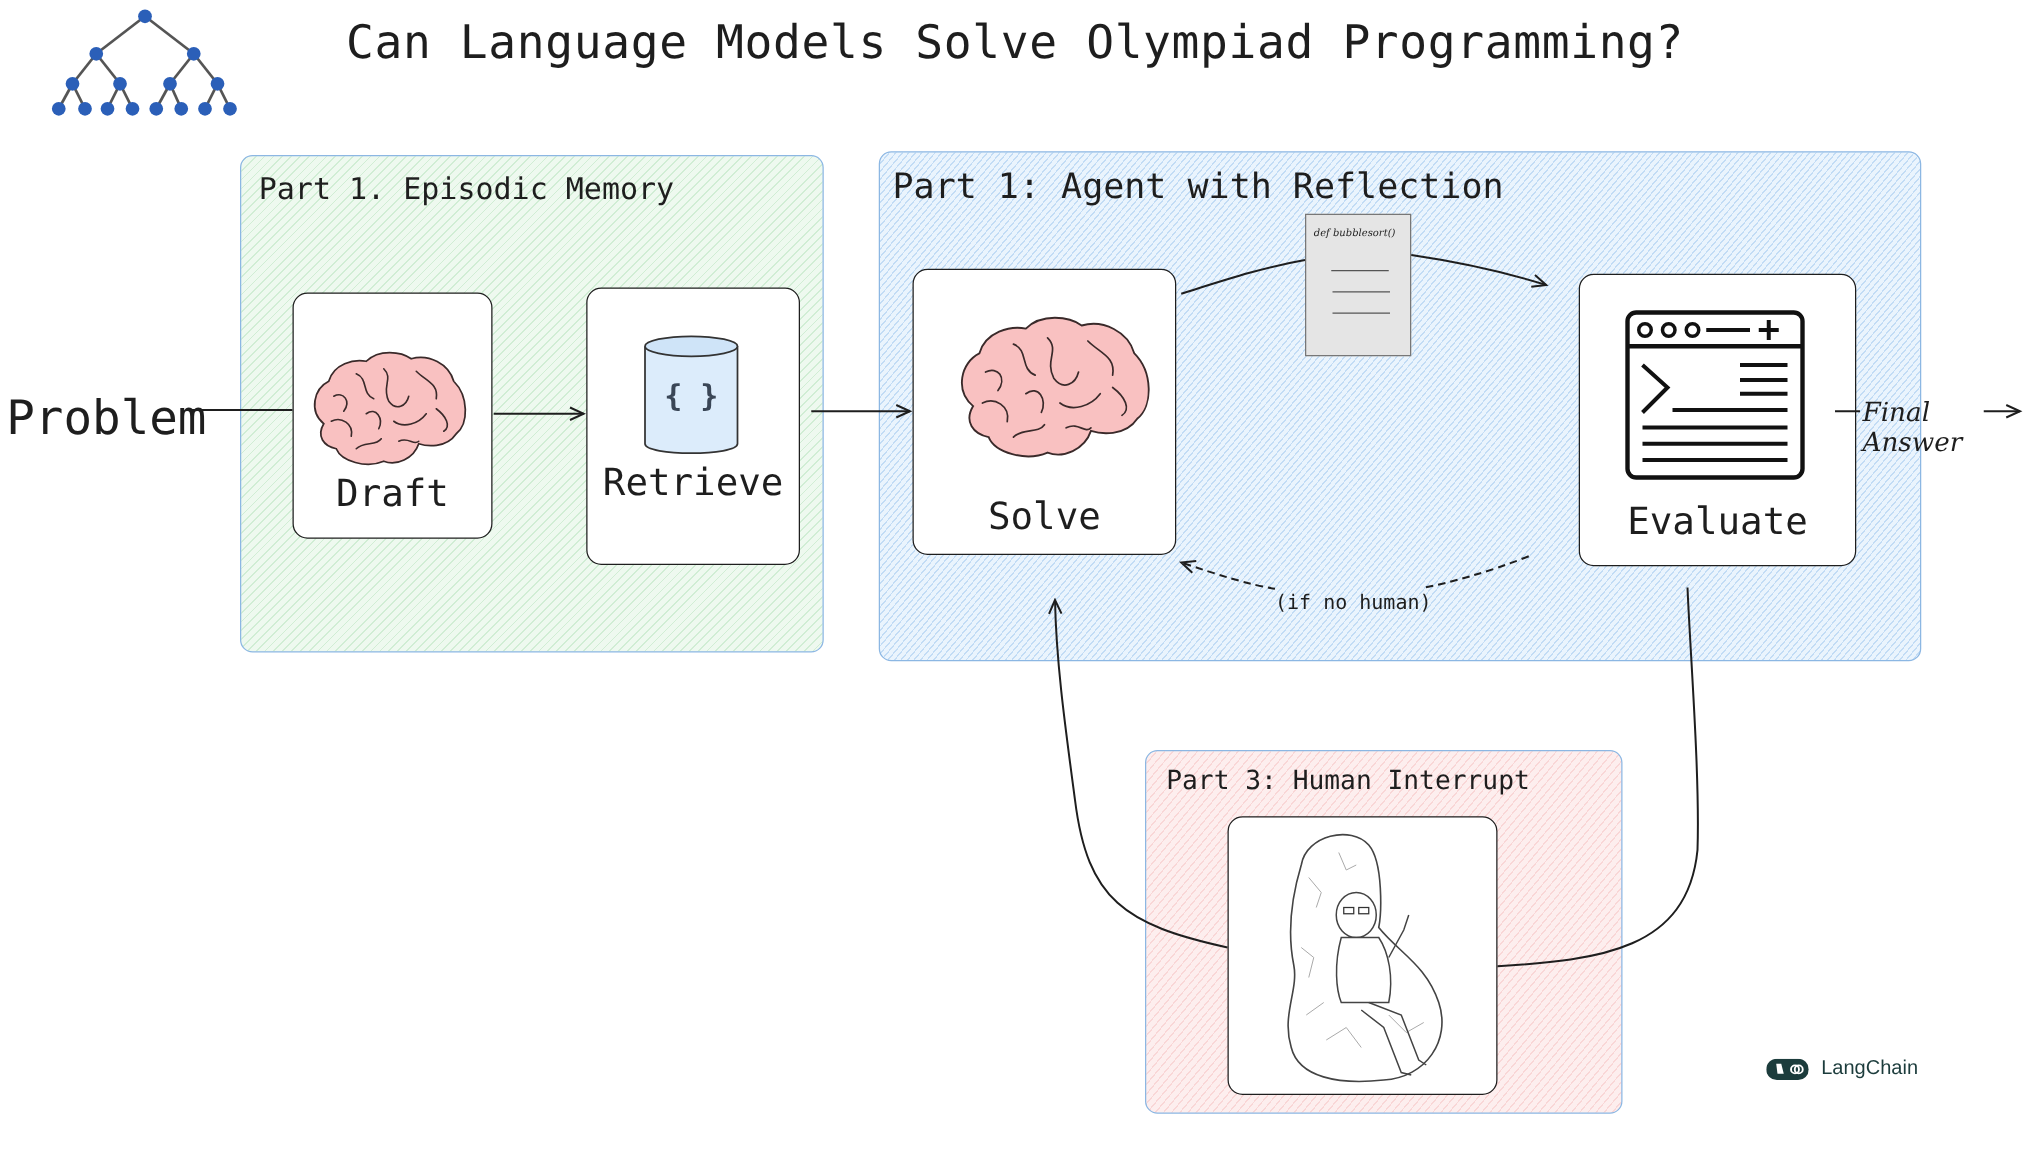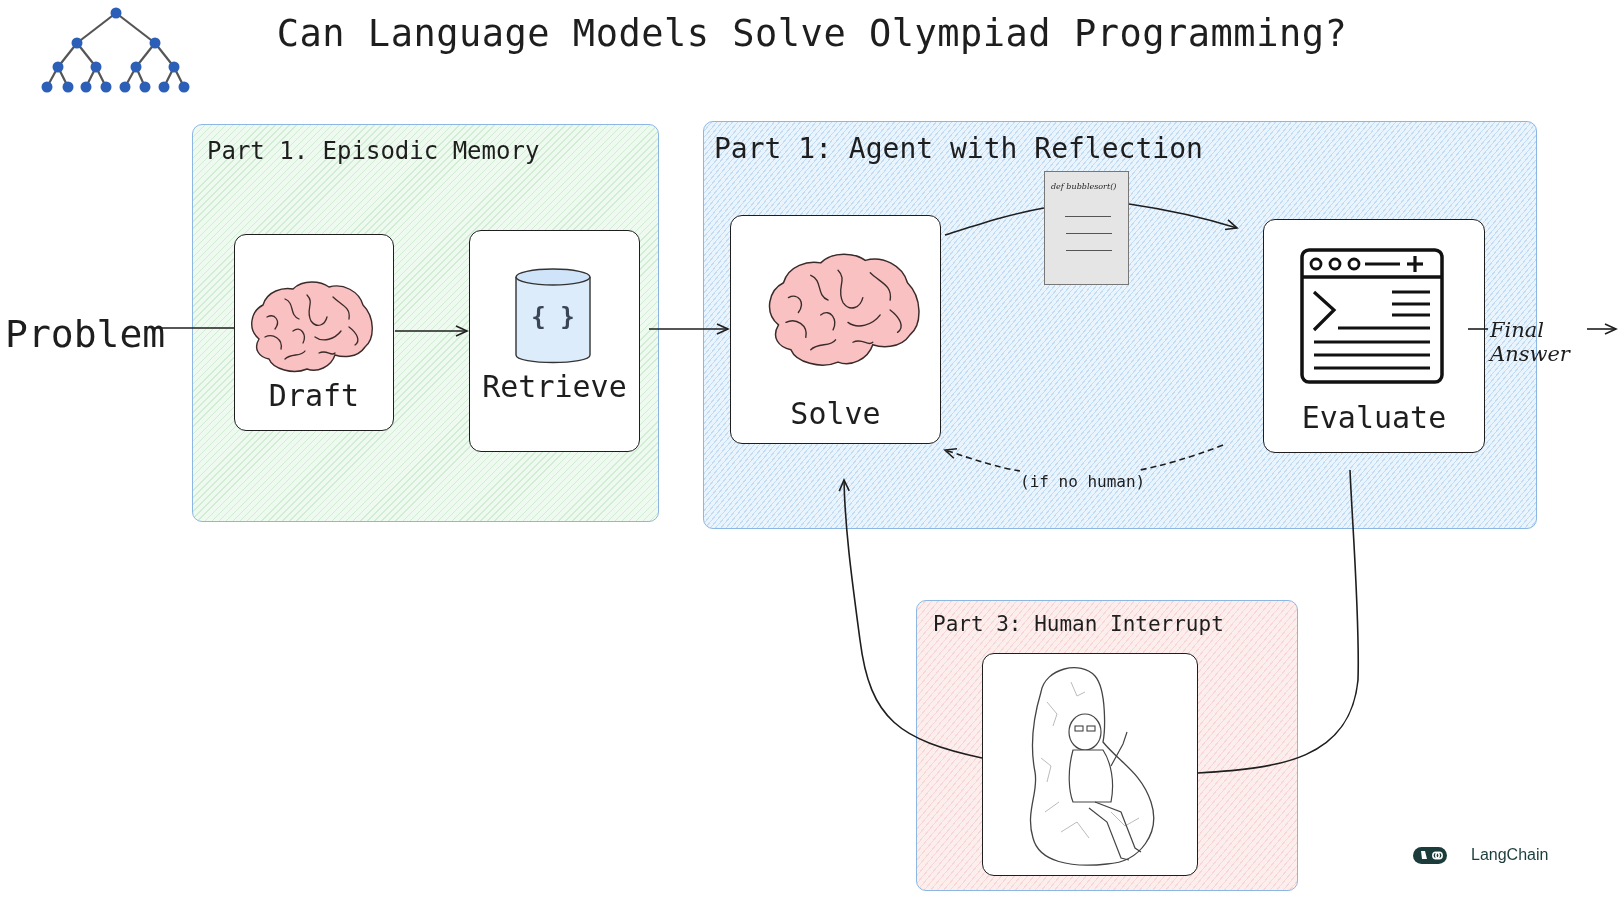--- a/index.html
+++ b/index.html
@@ -199,21 +199,21 @@
     <path d="M982 758 C900 740 870 720 860 640 C852 580 845 530 844 480" marker-end="url(#arr)"></path>
     <path d="M1350 470 C1352 520 1360 620 1358 680 C1350 760 1280 768 1198 773"></path>
     <line x1="1468" y1="329" x2="1488" y2="329"></line>
     <line x1="1587" y1="329" x2="1616" y2="329" marker-end="url(#arr)"></line>
   </g>
 </svg>
 
 <div class="abs ifno" style="left:1020px;top:472px;">(if no human)</div>
 <div class="abs final" style="left:1490px;top:318px;">Final Answer</div>
 
-<div class="abs" style="left:1413px;top:846px;display:flex;align-items:center;gap:24px;">
+<div class="abs" style="left:1413px;top:846px;display:flex;align-items:center;gap:10px;">
   <svg width="34" height="17" viewBox="0 0 34 17">
     <rect x="0" y="0" width="34" height="17" rx="8.5" fill="#1c3c3c"></rect>
     <path d="M8 4 L12 4 L14 12 L9 12 Z" fill="#fff"></path>
     <circle cx="23" cy="8.5" r="3.2" fill="none" stroke="#fff" stroke-width="1.5"></circle>
     <circle cx="26" cy="8.5" r="3.2" fill="none" stroke="#fff" stroke-width="1.5"></circle>
   </svg>
   <span class="lc-text">LangChain</span>
 </div>
 
 </body></html>

